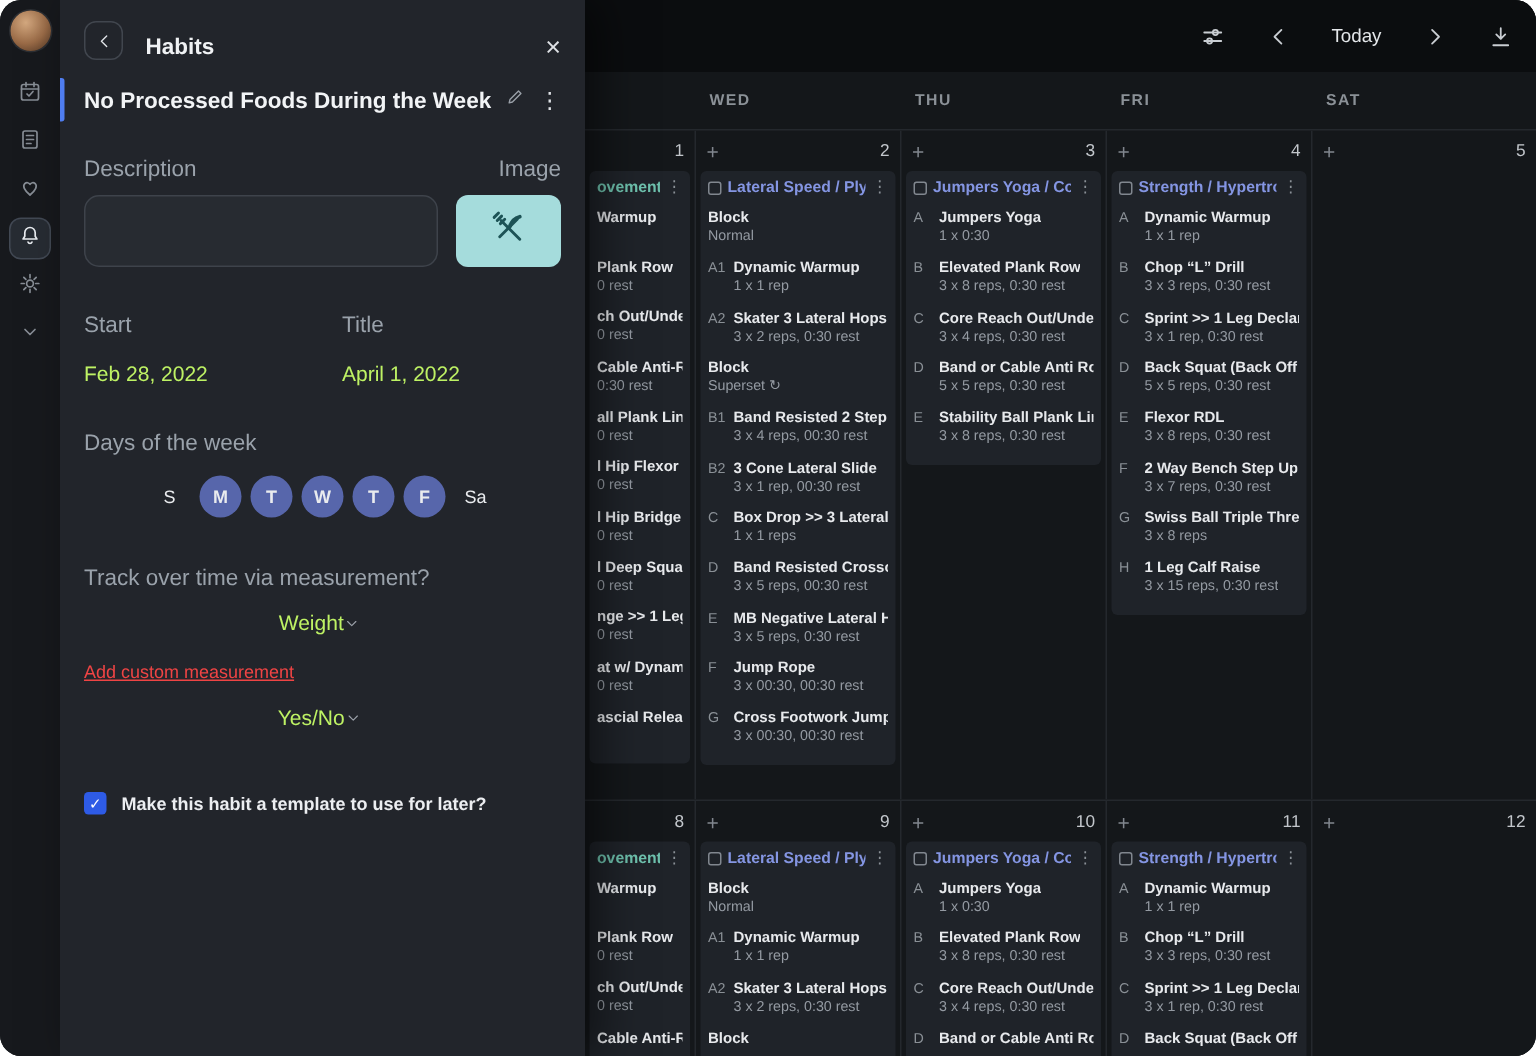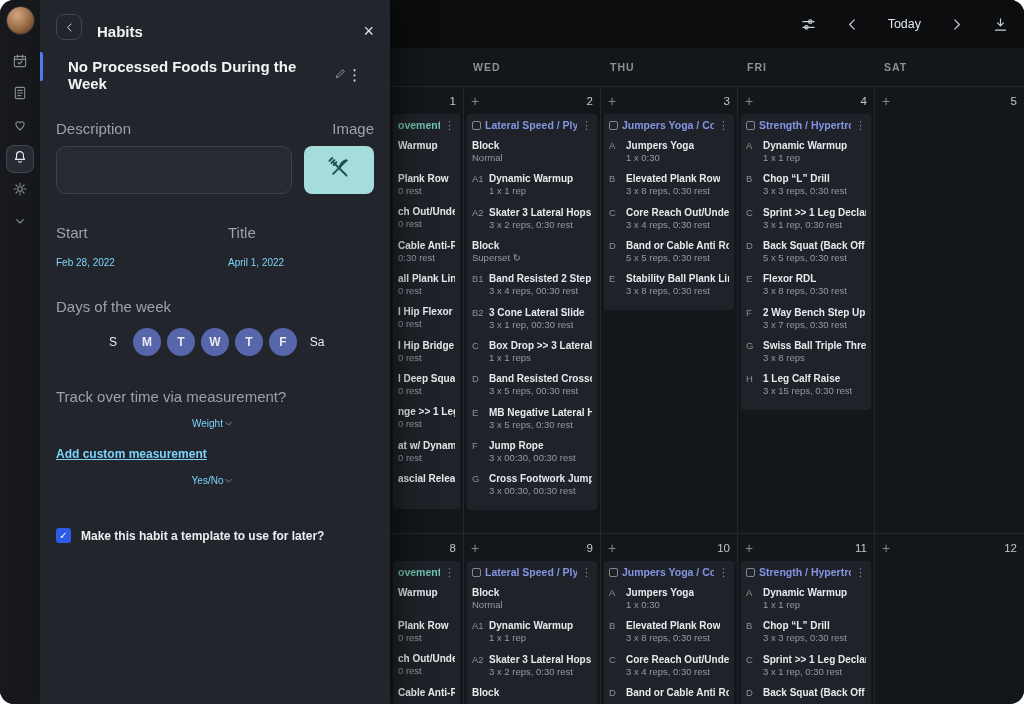--- a/index.html
+++ b/index.html
@@ -64,42 +64,42 @@
   .cyc{color:#949aa2}
 
   
   .panel{position:absolute;left:40px;top:0;width:350px;height:100%;background:#22252b;z-index:5;box-shadow:10px 0 28px rgba(0,0,0,.5)}
   .accent{position:absolute;left:0;top:52px;width:3px;height:29px;background:var(--accent-blue);border-radius:0 2px 2px 0}
   .panel-header{display:flex;align-items:flex-end;padding:14px 16px 8px}
   .back-btn{width:26px;height:26px;flex:none;background:transparent;border:1px solid #41464e;border-radius:8px;display:flex;align-items:center;justify-content:center;color:#dfe2e6;cursor:pointer}
   .back-btn svg{width:13px;height:13px}
   .panel-title{font-size:15px;font-weight:700;color:#f0f2f4;margin-left:15px;flex:1}
   .close{color:#dfe2e6;font-size:18px;line-height:1;cursor:pointer}
-  .habit-title-row{display:flex;align-items:center;padding:10px 28px 0}
+  .habit-title-row{display:flex;align-items:center;padding:10px 16px 0}
   .habit-title{font-size:15px;font-weight:700;color:#f2f4f6}
   .pencil{margin-left:10px;color:#9aa0a8;cursor:pointer}
   .pencil svg{width:13px;height:13px}
   .menu-dots{margin-left:auto;color:#dfe2e6;font-size:15px;cursor:pointer}
   .form{padding:0 16px}
   .lbl{font-size:15px;color:#9aa2ab}
   .desc-labels{display:flex;justify-content:space-between;margin-top:28px}
   .desc-row{display:flex;gap:12px;margin-top:9px}
   .textarea{flex:1;height:48px;background:#272b31;border:1px solid #3e434b;border-radius:10px;cursor:text}
   .imgtile{width:70px;height:48px;flex:none;border-radius:8px;background:var(--tile-teal);display:flex;align-items:center;justify-content:center;cursor:pointer}
   .grid2{display:grid;grid-template-columns:172px 1fr;margin-top:30px;row-gap:16px}
-  .val{font-size:10px;color:#7dd3fc}
+  .val{font-size:14px;color:#bef264}
   .days-lbl{margin-top:30px}
   .days{margin-top:13px;display:flex;gap:6px;justify-content:center}
   .day{width:28px;height:28px;border-radius:50%;display:flex;align-items:center;justify-content:center;font-size:12px;color:#e9ebee;cursor:pointer}
   .day.sel{background:var(--day-selected);font-weight:700}
   .track-lbl{margin-top:32px}
   .select{margin-top:13px;display:flex;justify-content:center;align-items:center;padding-right:4px;cursor:pointer}
   .chev{color:#9aa0a8;display:flex}
   .chev svg{width:11px;height:11px}
-  .link{display:inline-block;margin-top:18px;font-size:12px;font-weight:700;color:#7dd3fc;text-decoration:underline;cursor:pointer}
+  .link{display:inline-block;margin-top:18px;font-size:12px;font-weight:400;color:#ef4444;text-decoration:underline;cursor:pointer}
   .entry-lbl{margin-top:34px}
   .cbrow{margin-top:42px;display:flex;align-items:center;gap:10px;cursor:pointer}
   .cb{width:15px;height:15px;flex:none;background:var(--checkbox-blue);border-radius:3px;color:#fff;font-size:10px;display:flex;align-items:center;justify-content:center}
   .cbl{font-size:12px;font-weight:700;color:#eceef1}
 </style>
 </head>
 <body>
 
 <div class="app">
 

